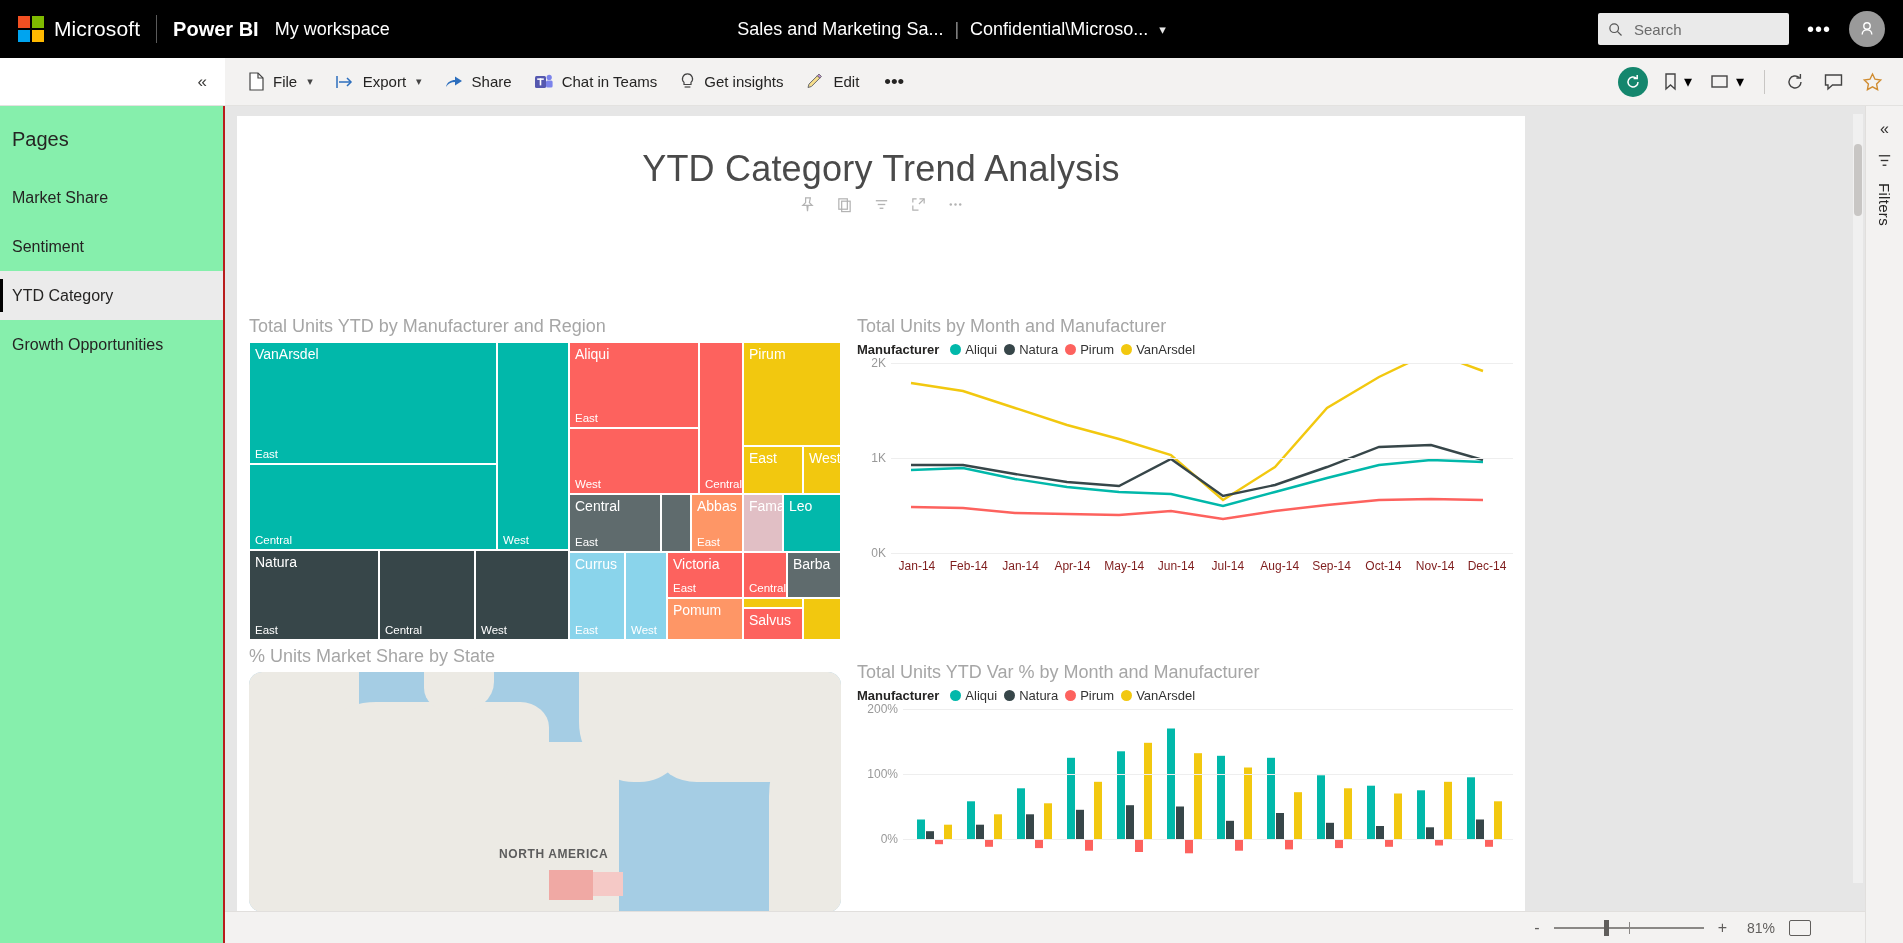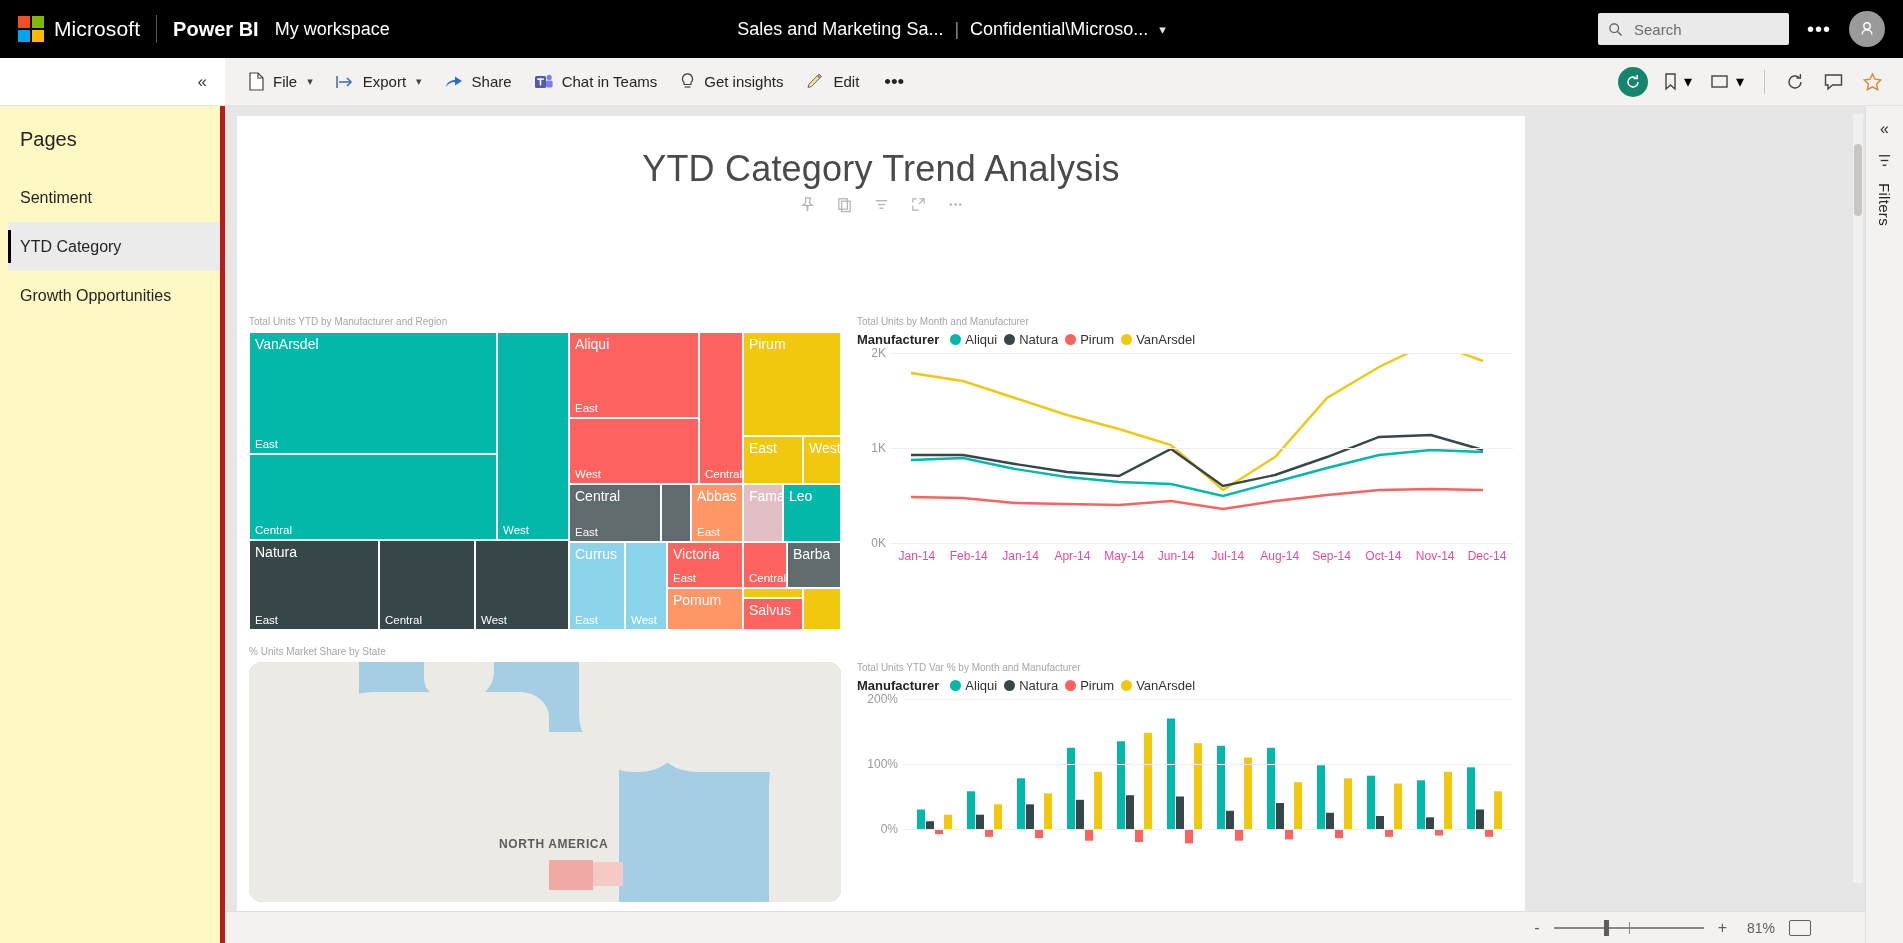--- a/index.html
+++ b/index.html
@@ -71,22 +71,22 @@
     display: flex; align-items: center; justify-content: center;
   }
   .tb-r-item { display: flex; align-items: center; gap: 5px; padding: 4px; }
   .tb-vsep { width: 1px; height: 24px; background: #c8c6c4; margin: 0 6px; }
 
   
   .body-row { display: flex; height: 837px; }
 
   
   .pages-pane {
-    width: 225px; background: #fef9c3; border-right: 5px solid #b91c1c;
-    padding-top: 14px; flex-shrink: 0; padding-left: 8px;
+    width: 225px; background: #86efac; border-right: 2px solid #b91c1c;
+    padding-top: 14px; flex-shrink: 0;
   }
   .pages-title { font-size: 20px; color: #252423; padding: 8px 0 22px 12px; font-weight: 400; }
   .page-item {
     height: 49px; display: flex; align-items: center;
     padding-left: 12px; font-size: 16px; color: #252423; position: relative;
   }
   .page-item.active { background: #ebebeb; }
   .page-item.active::before {
     content: ""; position: absolute; left: 0; top: 8px; bottom: 8px;
     width: 3px; background: #000;
@@ -105,21 +105,21 @@
 
   .report-title {
     text-align: center; font-size: 36px; color: #4a4a4a; font-weight: 300;
     padding-top: 32px; letter-spacing: .2px;
   }
   .vis-header-icons {
     display: flex; justify-content: center; gap: 20px;
     margin-top: 6px; color: #b3b3b3;
   }
 
-  .vis-title { font-size: 10px; color: #a6a6a6; margin-bottom: 5px; }
+  .vis-title { font-size: 18px; color: #a6a6a6; margin-bottom: 5px; }
 
   
   .treemap-block { position: absolute; left: 12px; top: 200px; width: 592px; }
   .treemap { position: relative; width: 592px; height: 298px; }
   .tile { position: absolute; overflow: hidden; border: 1px solid #ffffff; }
   .tile .tl { position: absolute; left: 5px; top: 3px; font-size: 14px; color: #fff; white-space: nowrap; }
   .tile .bl { position: absolute; left: 5px; bottom: 3px; font-size: 11.5px; color: #fff; white-space: nowrap; }
   .tile .bl-dark { color: #fff; }
 
   
@@ -135,21 +135,21 @@
   }
 
   
   .line-block { position: absolute; left: 620px; top: 200px; width: 656px; }
   .legend-row { display: flex; align-items: center; gap: 7px; font-size: 13px; color: #252423; margin-bottom: 6px; }
   .legend-row .lbl { font-weight: 700; margin-right: 4px; }
   .legend-item { display: flex; align-items: center; gap: 4px; color: #333; }
   .dot { width: 11px; height: 11px; border-radius: 50%; display: inline-block; }
   .plot { position: relative; }
   .y-lab { position: absolute; font-size: 12px; color: #999; right: 100%; margin-right: 5px; transform: translateY(-50%); }
-  .x-lab { font-size: 12px; color: #ec4899; text-align: center; }
+  .x-lab { font-size: 12px; color: #7f1d1d; text-align: center; }
   .gridline { position: absolute; left: 0; right: 0; height: 1px; background: #eeeeee; }
 
   
   .bar-block { position: absolute; left: 620px; top: 546px; width: 656px; }
 
   
   .filters-rail {
     width: 38px; background: #f3f2f1; border-left: 1px solid #e1dfdd;
     display: flex; flex-direction: column; align-items: center;
     padding-top: 14px; gap: 14px; flex-shrink: 0;
@@ -319,20 +319,23 @@
         <path d="M10.5 2l2.5 5.2 5.7.8-4.1 4 1 5.6-5.1-2.7-5.1 2.7 1-5.6-4.1-4 5.7-.8z" fill="none" stroke="#D08C30" stroke-width="1.4"></path>
       </svg>
     </div>
   </div>
 </div>
 
 <div class="body-row">
 
   <div class="pages-pane">
     <div class="pages-title">Pages</div>
+    <div class="page-item">
+      <span>Market Share</span>
+    </div>
     <div class="page-item">
       <span>Sentiment</span>
     </div>
     <div class="page-item active">
       <span>YTD Category</span>
     </div>
     <div class="page-item">
       <span>Growth Opportunities</span>
     </div>
   </div>

